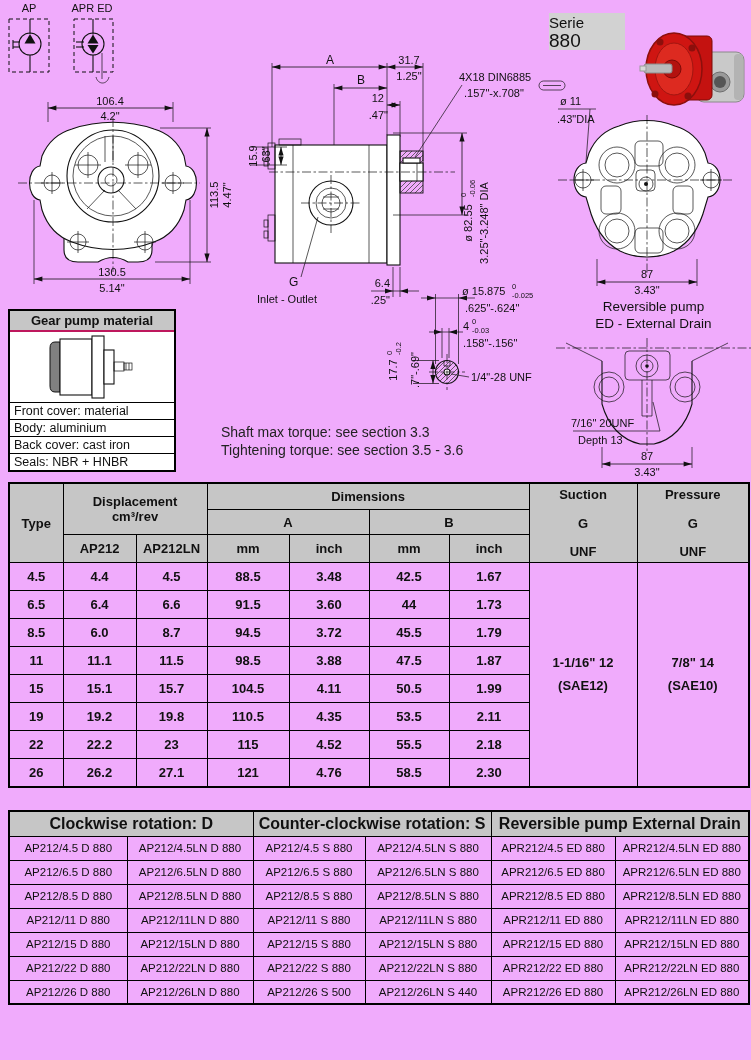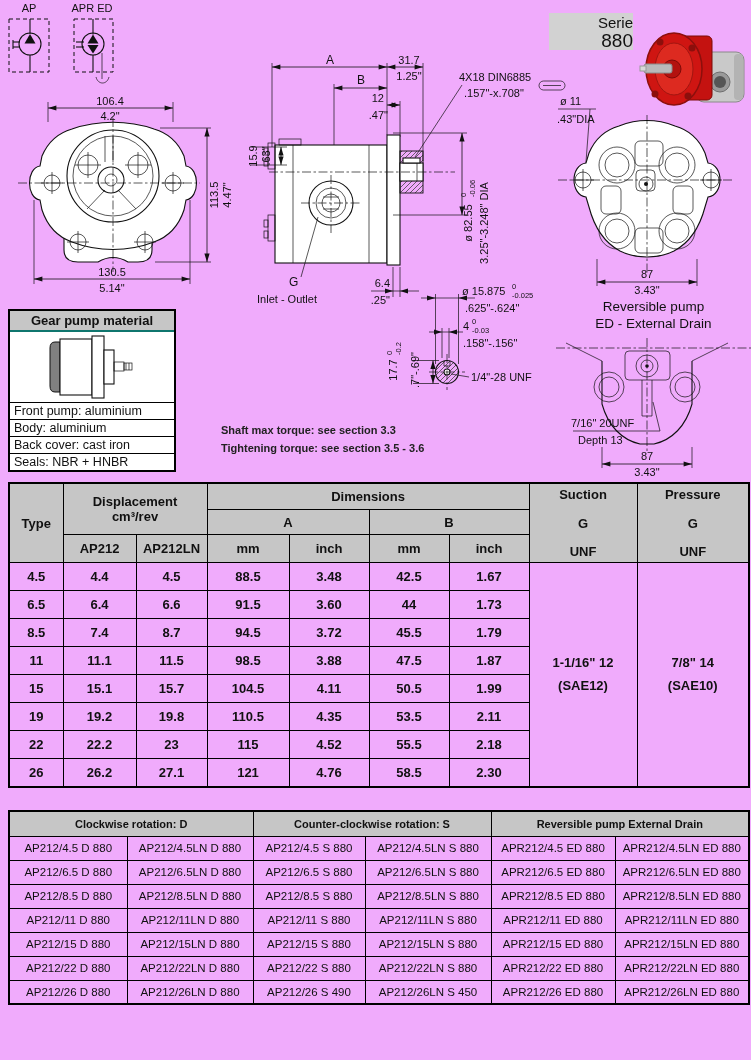--- a/index.html
+++ b/index.html
@@ -13,50 +13,50 @@
   svg text.f12{font-size:12px;}
   svg .ln{stroke:#111;stroke-width:1.1;fill:none;}
   svg .thin{stroke:#111;stroke-width:0.7;fill:none;}
   svg .ext{stroke:#111;stroke-width:0.7;fill:none;}
   svg .dim{stroke:#111;stroke-width:0.8;fill:none;marker-start:url(#aS);marker-end:url(#aE);}
   svg .cl{stroke:#111;stroke-width:0.7;fill:none;stroke-dasharray:9 2.5 2.5 2.5;}
   svg .dash{stroke:#111;stroke-width:1;fill:none;stroke-dasharray:4 3;}
   svg .wh{fill:#fff;stroke:#111;stroke-width:1.1;}
   svg .blk{fill:#111;stroke:none;}
 
-  .serie-box{position:absolute;left:549px;top:13px;width:84px;height:37px;background:#d2d2d2;
-             text-align:right;line-height:1;}
+  .serie-box{position:absolute;left:549px;top:13px;width:76px;height:37px;background:#d2d2d2;
+             text-align:left;line-height:1;}
   .serie-box .l1{font-size:15px;padding-top:2px;}
   .serie-box .l2{font-size:19px;padding-top:1px;}
 
   .mat-box{position:absolute;left:8px;top:309px;width:164px;border:2px solid #000;background:#fff;}
-  .mat-title{background:#c6c6c6;border-bottom:2px solid #0f766e;text-align:center;
+  .mat-title{background:#c6c6c6;border-bottom:2px solid #be185d;text-align:center;
              font-size:13px;font-weight:bold;height:19px;line-height:19px;}
   .mat-icon{height:70px;display:flex;align-items:center;justify-content:center;}
   .mat-row{border-top:1.5px solid #000;font-size:12.5px;height:16px;line-height:16px;padding-left:4px;}
 
-  .note{position:absolute;font-size:11px;color:#222;font-weight:bold;}
+  .note{position:absolute;font-size:14px;color:#222;}
 
   .rev-box{position:absolute;left:556px;top:298px;width:195px;}
   .rev-title{text-align:center;font-size:13.5px;line-height:17px;}
   .rev-box svg{position:relative;display:block;}
 
   table{border-collapse:collapse;table-layout:fixed;}
   .dims-table{position:absolute;left:8px;top:482px;width:740px;border:2px solid #000;
               font-size:13px;font-weight:bold;}
   .dims-table td{border:1px solid #000;text-align:center;vertical-align:middle;padding:0;}
   .dims-table thead td{background:#c6c6c6;}
   .hr1{height:26px;} .hr2{height:25px;} .hr3{height:27px;}
   .dims-table tbody tr{height:28px;}
   .vstack{display:flex;flex-direction:column;justify-content:space-between;height:72px;padding:3px 0;}
   .port-cell div{line-height:23px;}
 
   .ord-table{position:absolute;left:8px;top:810px;width:740px;border:2px solid #000;}
   .ord-table td{border:1px solid #000;text-align:center;vertical-align:middle;padding:0;}
-  .ord-table thead td{background:#c6c6c6;font-weight:bold;font-size:11px;}
+  .ord-table thead td{background:#c6c6c6;font-weight:bold;font-size:16px;}
   .or1{height:25px;} .or2{height:23px;}
   .ord-table tbody tr{height:24px;}
   .ord-table tbody td{font-size:11.5px;}
 </style>
 </head>
 <body>
 
 <div class="page">
 
   <svg style="left:0;top:0" width="130" height="95" viewBox="0 0 130 95">
@@ -359,21 +359,21 @@
         <path d="M14,8 L14,58 L9,58 Q4,58 4,52 L4,14 Q4,8 9,8 Z" fill="#808080" stroke="#111" stroke-width="1"></path>
         <rect class="wh" x="14" y="5" width="32" height="56"></rect>
         <rect class="wh" x="46" y="2" width="12" height="62"></rect>
         <rect class="wh" x="58" y="16" width="10" height="34"></rect>
         <rect class="thin" x="68" y="28" width="10" height="9"></rect>
         <rect class="thin" x="78" y="29" width="8" height="7"></rect>
         <line class="thin" x1="80" y1="29" x2="80" y2="36"></line>
         <line class="thin" x1="83" y1="29" x2="83" y2="36"></line>
       </svg>
     </div>
-    <div class="mat-row">Front pump: aluminium</div>
+    <div class="mat-row">Front cover: material</div>
     <div class="mat-row">Body: aluminium</div>
     <div class="mat-row">Back cover: cast iron</div>
     <div class="mat-row">Seals: NBR + HNBR</div>
   </div>
 
   <div class="note" style="left:221px;top:424px">Shaft max torque: see section 3.3</div>
   <div class="note" style="left:221px;top:442px">Tightening torque: see section 3.5 - 3.6</div>
 
   <table class="dims-table">
     <colgroup>
@@ -445,21 +445,21 @@
           <td>6.5</td>
           <td>6.4</td>
           <td>6.6</td>
           <td>91.5</td>
           <td>3.60</td>
           <td>44</td>
           <td>1.73</td>
         </tr>
         <tr>
           <td>8.5</td>
-          <td>7.4</td>
+          <td>6.0</td>
           <td>8.7</td>
           <td>94.5</td>
           <td>3.72</td>
           <td>45.5</td>
           <td>1.79</td>
         </tr>
         <tr>
           <td>11</td>
           <td>11.1</td>
           <td>11.5</td>
@@ -568,21 +568,21 @@
           <td>AP212/22 D 880</td>
           <td>AP212/22LN D 880</td>
           <td>AP212/22 S 880</td>
           <td>AP212/22LN S 880</td>
           <td>APR212/22 ED 880</td>
           <td>APR212/22LN ED 880</td>
         </tr>
         <tr>
           <td>AP212/26 D 880</td>
           <td>AP212/26LN D 880</td>
-          <td>AP212/26 S 490</td>
-          <td>AP212/26LN S 450</td>
+          <td>AP212/26 S 500</td>
+          <td>AP212/26LN S 440</td>
           <td>APR212/26 ED 880</td>
           <td>APR212/26LN ED 880</td>
         </tr>
       </tbody>
   </table>
 
 </div>
 
 </body></html>

